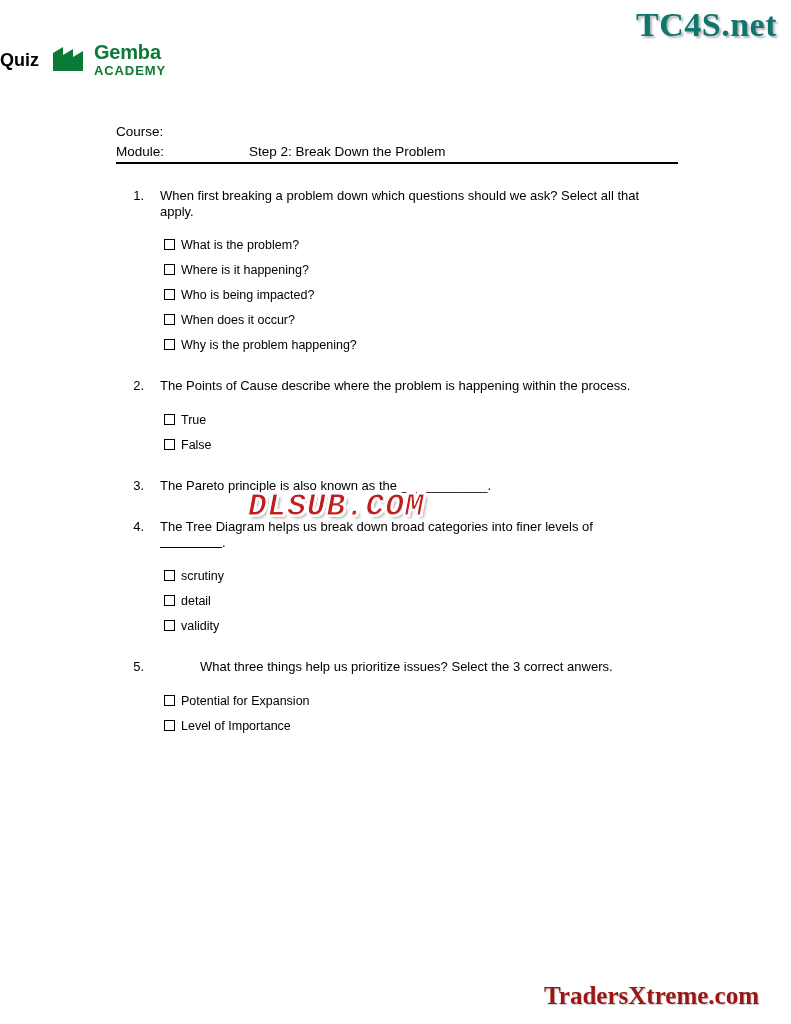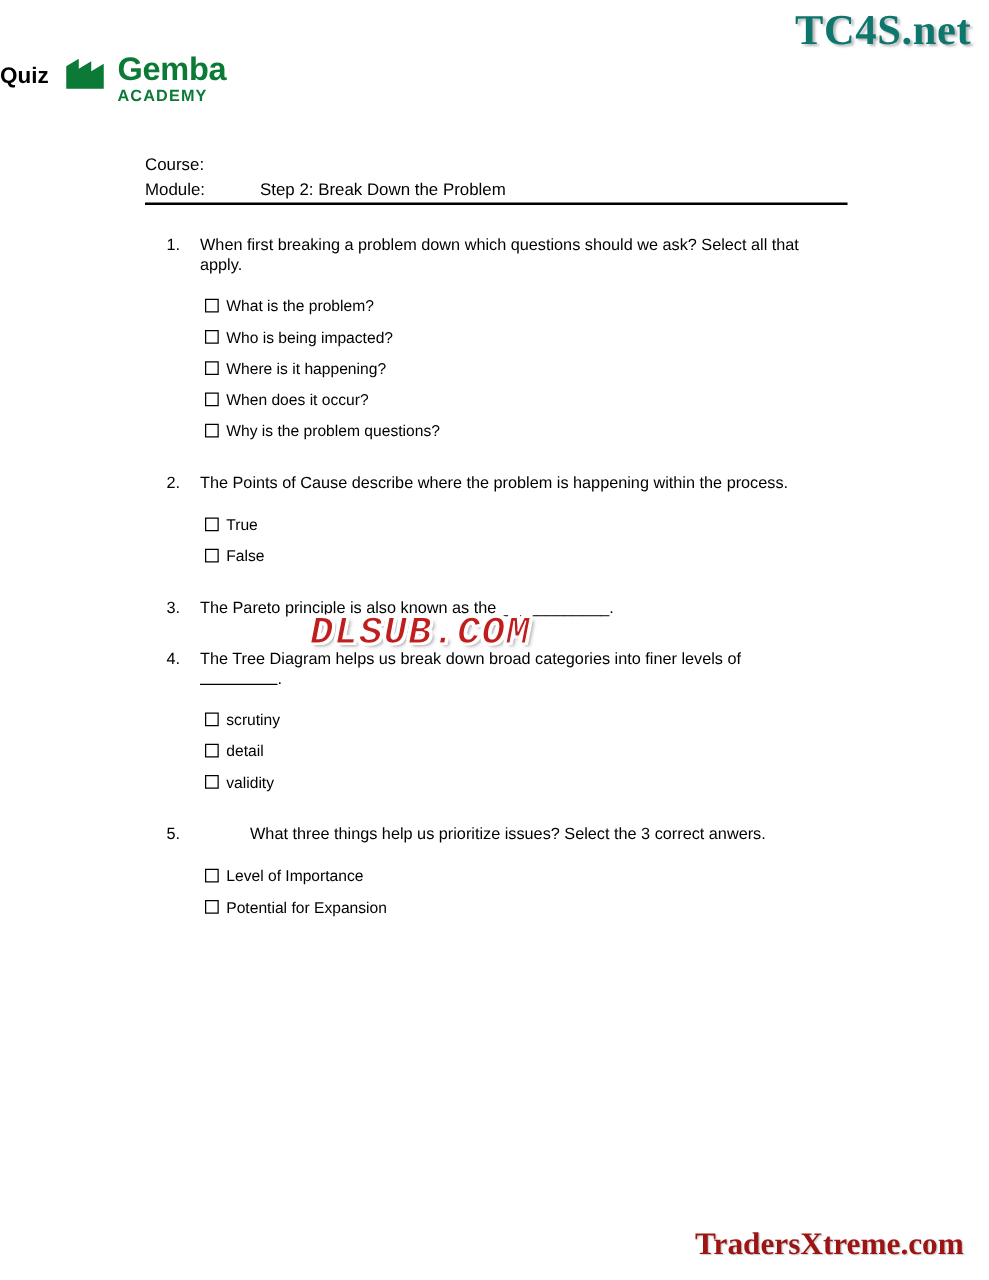--- a/index.html
+++ b/index.html
@@ -32,21 +32,21 @@
     font-family: "Liberation Serif", serif;
     font-weight: bold;
     font-size: 34px;
     letter-spacing: 0.5px;
     color: #0f766e;
     text-shadow: 2px 2px 2px rgba(120,120,120,0.55);
   }
   .wm-bottomright {
     position: absolute;
     bottom: 14px;
-    right: 20px;
+    right: 32px;
     font-family: "Liberation Serif", serif;
     font-weight: bold;
     font-size: 25px;
     color: #9c1414;
     text-shadow: 1px 1px 1px rgba(150,150,150,0.5);
   }
   .wm-center {
     position: absolute;
     left: 248px;
     top: 489px;
@@ -81,21 +81,21 @@
   }
   .logo-text {
     position: absolute;
     left: 42px;
     top: 0px;
     line-height: 1;
   }
   .logo-gemba {
     font-family: "Liberation Sans", sans-serif;
     font-weight: bold;
-    font-size: 26px;
+    font-size: 20px;
     color: #0b7a36;
     letter-spacing: -0.2px;
   }
   .logo-academy {
     font-family: "Liberation Sans", sans-serif;
     font-weight: bold;
     font-size: 13px;
     color: #0b7a36;
     letter-spacing: 0.9px;
     margin-top: 2px;
@@ -118,20 +118,21 @@
     position: absolute;
     left: 116px;
     top: 122px;
     width: 562px;
     font-size: 13.5px;
   }
   .meta-row {
     display: flex;
     line-height: 18px;
     padding: 1px 0;
+    gap: 41px;
   }
   .meta-label {
     width: 92px;
     flex: 0 0 92px;
   }
   .meta-value { flex: 1 1 auto; }
   .meta-rule {
     position: absolute;
     left: 116px;
     top: 162px;
@@ -232,33 +233,33 @@
         <div class="q-num">1.</div>
         <div class="q-text">When first breaking a problem down which questions should we ask? Select all that apply.</div>
       </div>
       <div class="opts">
         <div class="opt">
           <span class="checkbox"></span>
           <span>What is the problem?</span>
         </div>
         <div class="opt">
           <span class="checkbox"></span>
+          <span>Where is it happening?</span>
+        </div>
+        <div class="opt">
+          <span class="checkbox"></span>
           <span>Who is being impacted?</span>
         </div>
         <div class="opt">
           <span class="checkbox"></span>
-          <span>Where is it happening?</span>
-        </div>
-        <div class="opt">
-          <span class="checkbox"></span>
           <span>When does it occur?</span>
         </div>
         <div class="opt">
           <span class="checkbox"></span>
-          <span>Why is the problem questions?</span>
+          <span>Why is the problem happening?</span>
         </div>
       </div>
     </div>
 
     <div class="q" style="margin-top:26px;">
       <div class="q-head">
         <div class="q-num">2.</div>
         <div class="q-text" style="max-width:560px;">The Points of Cause describe where the problem is happening within the process.</div>
       </div>
       <div class="opts">
@@ -306,26 +307,26 @@
     </div>
 
     <div class="q" style="margin-top:26px;">
       <div class="q-head">
         <div class="q-num">5.</div>
         <div class="q-text" style="max-width:560px;margin-left:40px;">What three things help us prioritize issues? Select the 3 correct anwers.</div>
       </div>
       <div class="opts">
         <div class="opt">
           <span class="checkbox"></span>
+          <span>Potential for Expansion</span>
+        </div>
+        <div class="opt">
+          <span class="checkbox"></span>
           <span>Level of Importance</span>
         </div>
-        <div class="opt">
-          <span class="checkbox"></span>
-          <span>Potential for Expansion</span>
-        </div>
       </div>
     </div>
 
   </div>
 
   <div class="wm-center">DLSUB.COM</div>
 
   <div class="wm-bottomright">TradersXtreme.com</div>
 
 </div>

